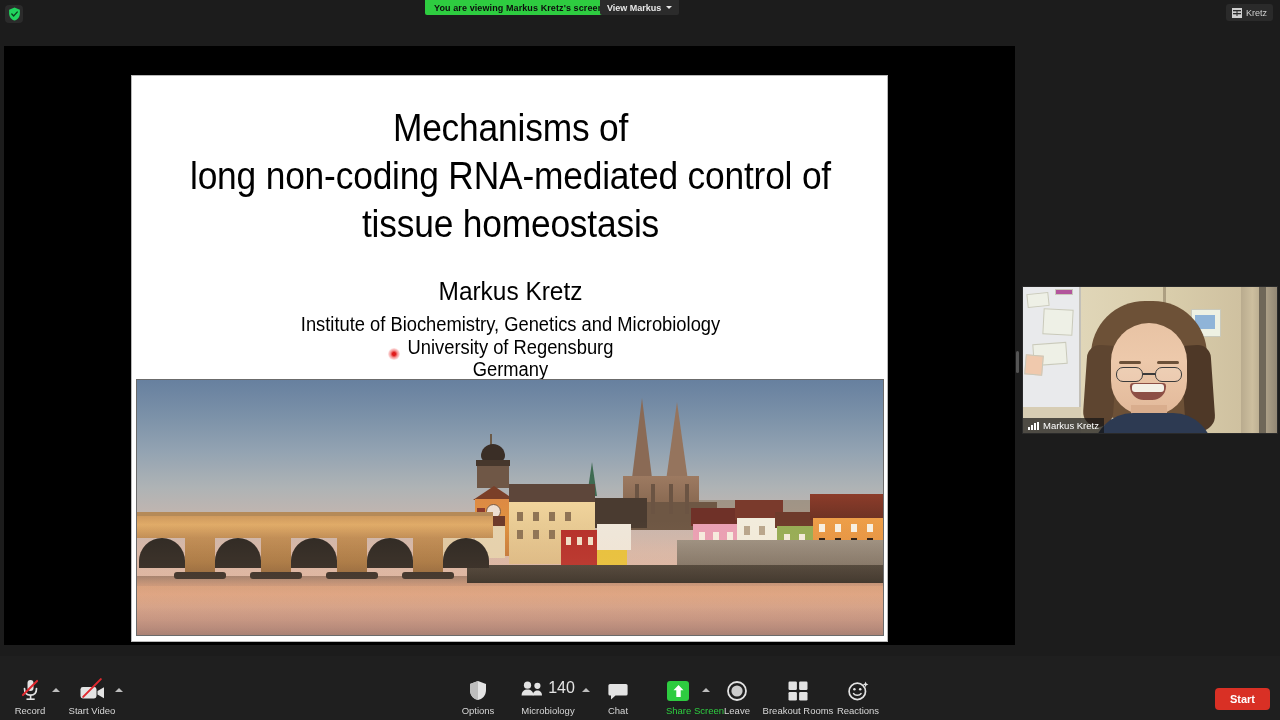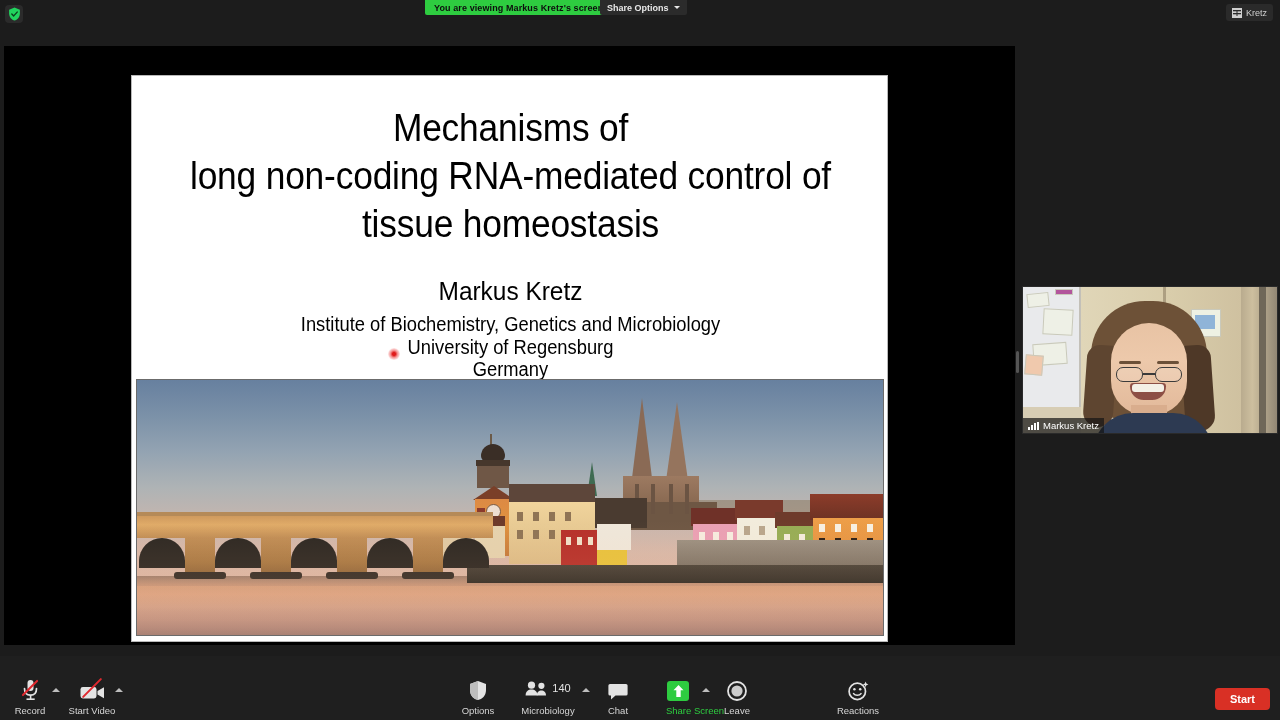--- a/index.html
+++ b/index.html
@@ -270,21 +270,21 @@
         <path d="M12 1 L22 5 V12 C22 19 17 24 12 25 C7 24 2 19 2 12 V5 Z" fill="#21d35e"></path>
         <path d="M7 13 L10.5 16.5 L17 9.5" stroke="#0b3d1c" stroke-width="2.6" fill="none" stroke-linecap="round" stroke-linejoin="round"></path>
       </svg>
     </div>
 
     <div class="viewing-pill">
       <span>You are viewing Markus Kretz's screen</span>
     </div>
 
     <div class="view-options">
-      <span>Share Options</span>
+      <span>View Markus</span>
       <span class="caret-dn"></span>
     </div>
 
     <div class="view-btn">
       <svg width="10" height="10" viewBox="0 0 10 10" aria-hidden="true">
         <rect x="0" y="0" width="10" height="10" fill="#cfcfcf"></rect>
         <rect x="1" y="2" width="8" height="1.3" fill="#2a2a2a"></rect>
         <rect x="1" y="5" width="8" height="1.3" fill="#2a2a2a"></rect>
         <rect x="4.5" y="2" width="1" height="6" fill="#2a2a2a"></rect>
       </svg>
@@ -527,21 +527,21 @@
     </div>
 
     <div class="tb-item" style="left:548px;">
       <div class="tb-icon" style="gap:3px;align-items:center;">
         <svg width="24" height="15" viewBox="0 0 24 15" aria-hidden="true">
           <circle cx="6.5" cy="4.2" r="3.6" fill="#e3e3e3"></circle>
           <path d="M0.6 14.4 C0.6 10.4 3.3 8.6 6.5 8.6 C9.7 8.6 12.4 10.4 12.4 14.4 Z" fill="#e3e3e3"></path>
           <circle cx="16.4" cy="4.8" r="3.1" fill="#e3e3e3"></circle>
           <path d="M11.8 14.4 C11.8 10.9 13.9 9.4 16.4 9.4 C18.9 9.4 21 10.9 21 14.4 Z" fill="#e3e3e3"></path>
         </svg>
-        <span style="font-size:11px;color:#e3e3e3;">140</span>
+        <span style="font-size:16px;color:#e3e3e3;">140</span>
       </div>
       <div class="tb-label">Microbiology</div>
     </div>
     <div class="tb-caret" style="left:580px;">
         <span class="caret-up"></span>
       </div>
 
     <div class="tb-item" style="left:618px;">
       <div class="tb-icon">
         <svg width="20" height="18" viewBox="0 0 20 18" aria-hidden="true">
@@ -568,20 +568,31 @@
     <div class="tb-item" style="left:737px;">
       <div class="tb-icon">
         <svg width="20" height="20" viewBox="0 0 20 20" aria-hidden="true">
           <circle cx="10" cy="10" r="9" fill="none" stroke="#e3e3e3" stroke-width="1.8"></circle>
           <circle cx="10" cy="10" r="5.6" fill="#cccccc"></circle>
         </svg>
       </div>
       <div class="tb-label">Leave</div>
     </div>
 
+    <div class="tb-item" style="left:798px;width:94px;margin-left:-47px;">
+      <div class="tb-icon">
+        <svg width="20" height="20" viewBox="0 0 20 20" aria-hidden="true">
+          <rect x="0.5" y="0.5" width="8.4" height="8.4" rx="1.2" fill="#e3e3e3"></rect>
+          <rect x="11.1" y="0.5" width="8.4" height="8.4" rx="1.2" fill="#e3e3e3"></rect>
+          <rect x="0.5" y="11.1" width="8.4" height="8.4" rx="1.2" fill="#e3e3e3"></rect>
+          <rect x="11.1" y="11.1" width="8.4" height="8.4" rx="1.2" fill="#e3e3e3"></rect>
+        </svg>
+      </div>
+      <div class="tb-label">Breakout Rooms</div>
+    </div>
 
     <div class="tb-item" style="left:858px;">
       <div class="tb-icon">
         <svg width="21" height="20" viewBox="0 0 21 20" aria-hidden="true">
           <circle cx="9.3" cy="10.4" r="8.2" fill="none" stroke="#e3e3e3" stroke-width="1.7"></circle>
           <circle cx="6.4" cy="8.3" r="1.25" fill="#e3e3e3"></circle>
           <circle cx="12.2" cy="8.3" r="1.25" fill="#e3e3e3"></circle>
           <path d="M5.6 12.6 C7.1 14.8 11.5 14.8 13 12.6" stroke="#e3e3e3" stroke-width="1.6" fill="none" stroke-linecap="round"></path>
           <path d="M17.6 0.6 L18.4 2.6 L20.4 3.4 L18.4 4.2 L17.6 6.2 L16.8 4.2 L14.8 3.4 L16.8 2.6 Z" fill="#e3e3e3"></path>
         </svg>

